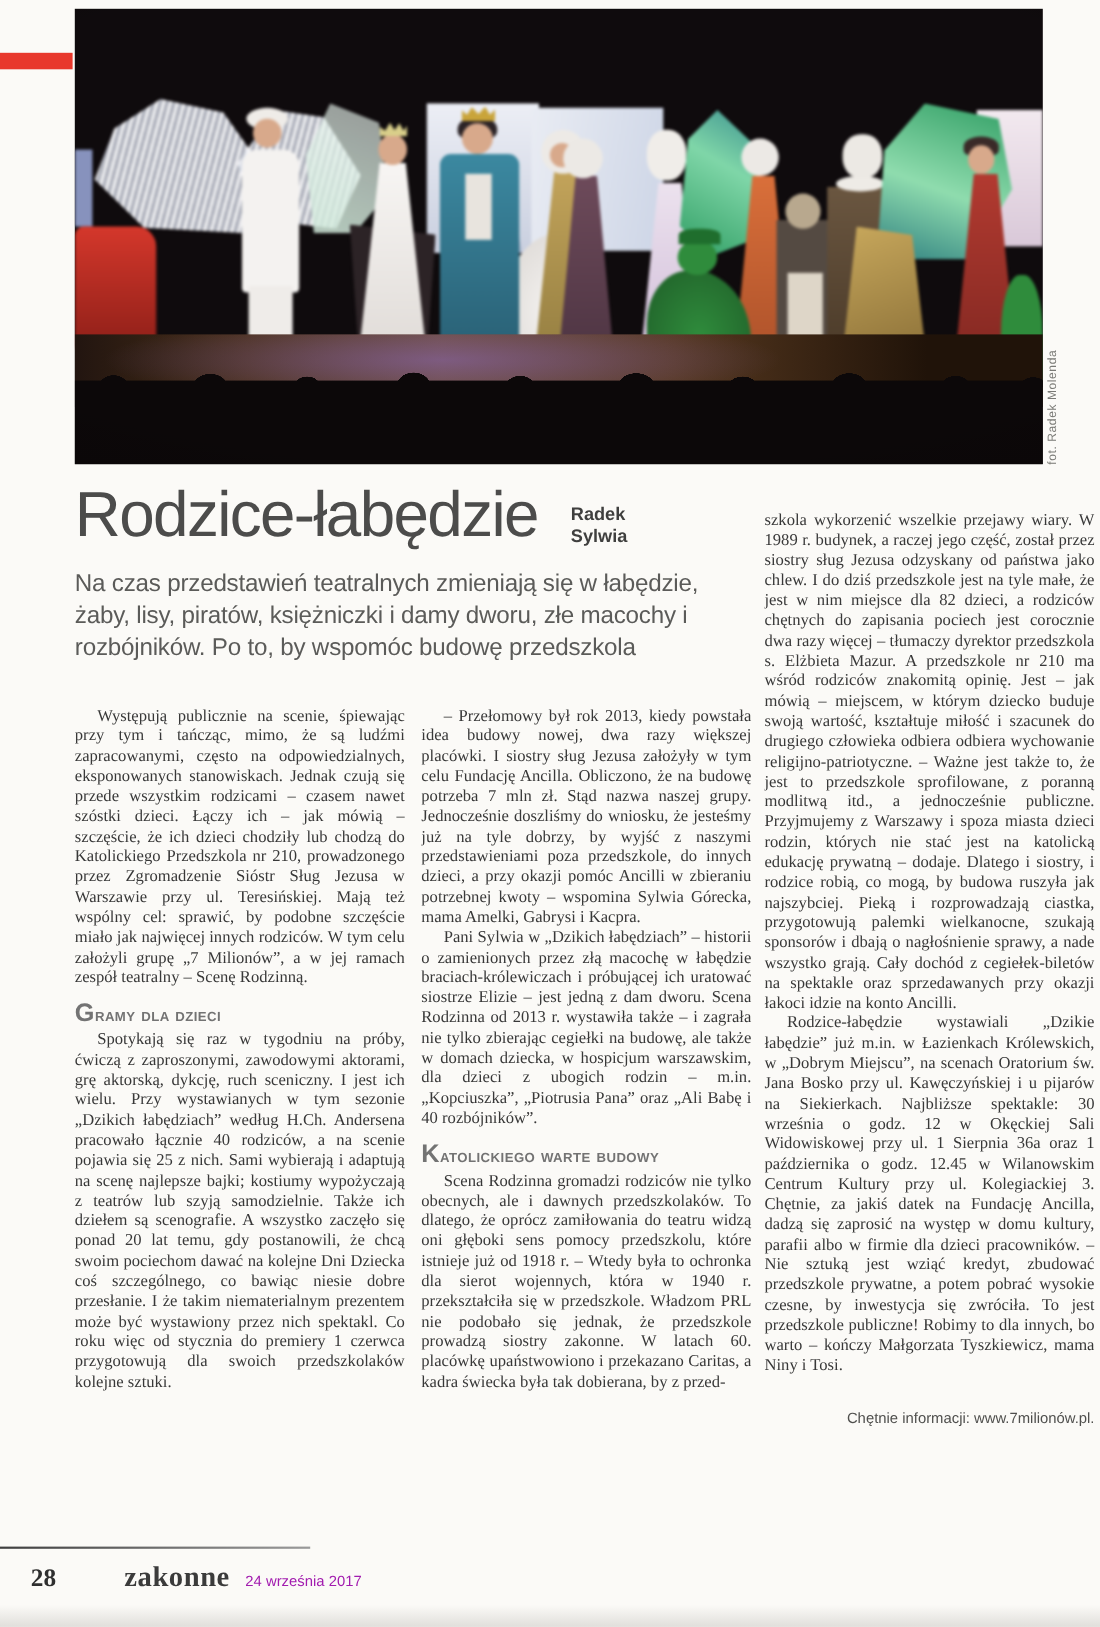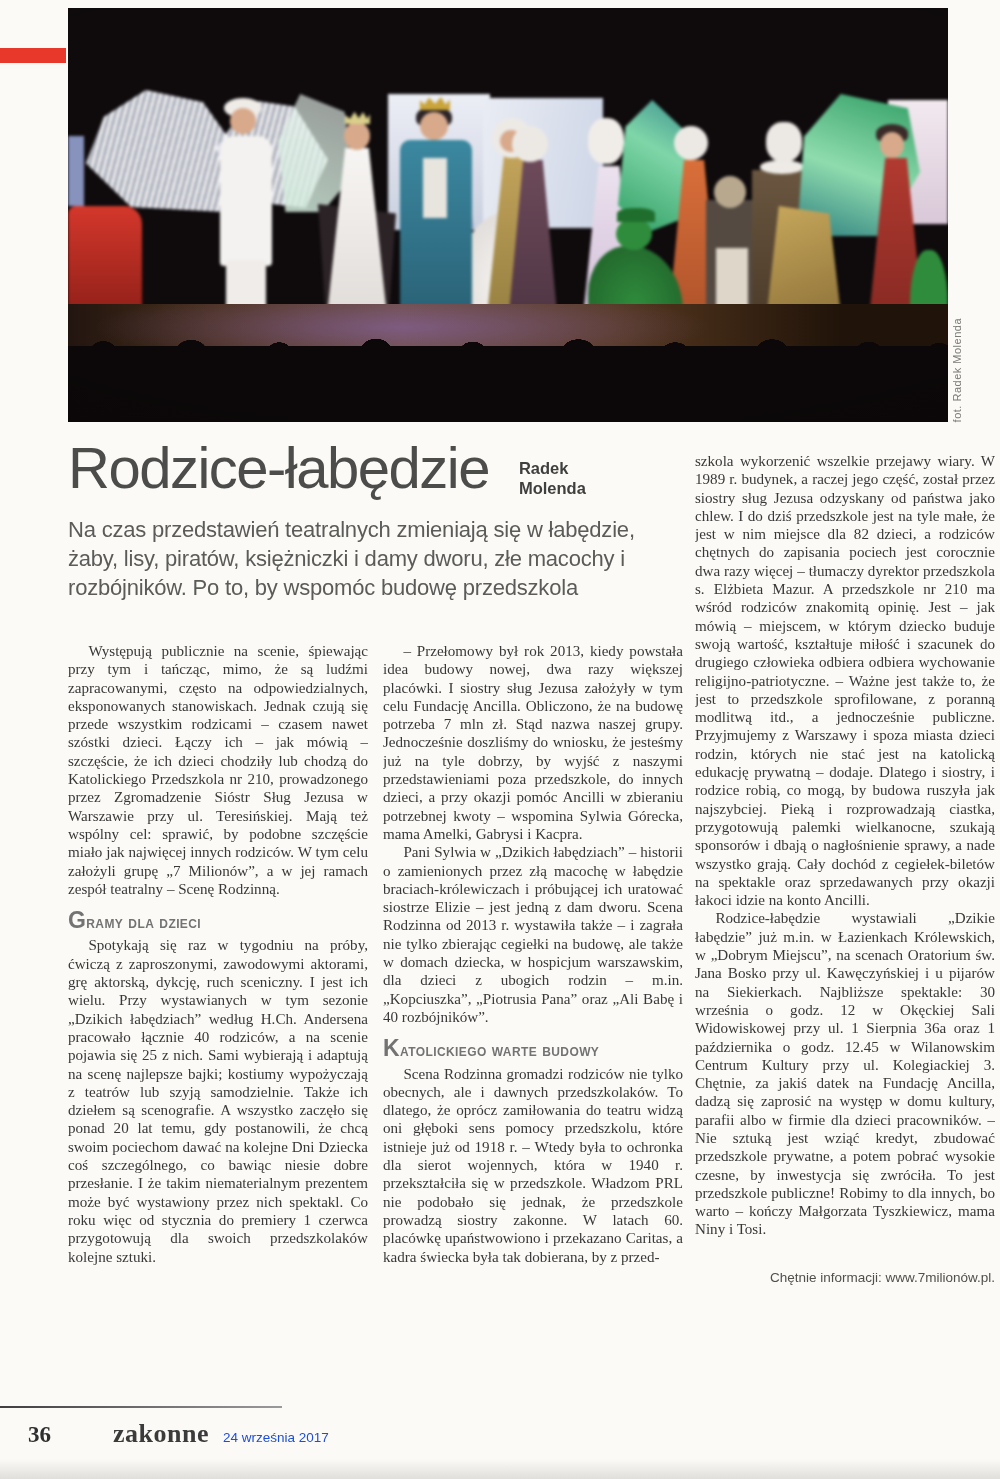--- a/index.html
+++ b/index.html
@@ -41,38 +41,38 @@
      letter-spacing:-1.5px;color:#4c4c4b;line-height:1.05;}
   .author{font-family:"Liberation Sans",sans-serif;font-weight:700;font-size:16.5px;line-height:1.2;
           color:#3f3f3e;width:78px;margin-left:30px;margin-top:14px;}
   .lead{margin-top:16px;font-family:"Liberation Sans",sans-serif;font-size:22px;line-height:29px;
         color:#5b5b59;letter-spacing:-.2px;}
 
   
   .col{position:absolute;width:300px;font-size:15.1px;line-height:18.3px;text-align:justify;hyphens:auto;}
   .col-0{left:68px;top:642px;height:762px;overflow:hidden;}
   .col-1{left:383px;top:642px;height:762px;overflow:hidden;}
-  .col-2{left:695px;top:452px;height:985px;overflow:hidden;}
+  .col-2{left:695px;top:464px;height:985px;overflow:hidden;}
   .col p{margin:0;}
   .block-paragraph{text-indent:1.35em;}
   .block-paragraph_continued{text-indent:0;}
   h3.block-heading{margin:13px 0 4px;font-family:Liberation Sans, sans-serif;font-weight:700;
      font-variant:small-caps;font-size:17px;letter-spacing:.4px;color:#737373;text-align:left;}
   h3.block-heading::first-letter{font-size:23px;}
   p.block-note{margin-top:30px;text-align:right;text-indent:0;
      font-family:"Liberation Sans",sans-serif;font-size:13.5px;color:#4f4f4d;}
 
   
   .footer{position:absolute;left:0;top:1406px;width:430px;}
   .footer-rule{width:282px;height:2px;background:linear-gradient(to right,#3f3f3f,#9a9a9a);}
   .footer-row{display:flex;align-items:baseline;margin-top:11px;padding-left:28px;}
   .page-num{font-family:"Liberation Serif",serif;font-weight:700;font-size:23px;color:#2f2f2f;}
   .mag-logo{font-family:"Liberation Serif",serif;font-weight:700;font-size:26px;color:#3b3b3b;
             margin-left:62px;letter-spacing:.5px;}
-  .footer-date{font-family:"Liberation Sans",sans-serif;font-size:13.5px;color:#1d4ed8;margin-left:14px;}
+  .footer-date{font-family:"Liberation Sans",sans-serif;font-size:13.5px;color:#a21caf;margin-left:14px;}
 
   .bottom-shadow{position:absolute;left:0;bottom:0;width:100%;height:20px;
      background:linear-gradient(to bottom,rgba(0,0,0,0),rgba(85,80,72,.16));}
 </style>
 </head>
 <body>
 
 <div class="page">
 
   <i class="red-mark"></i>
@@ -138,21 +138,21 @@
     </div>
 
     <i class="ph floor"></i>
     <i class="ph audience"></i>
   </div>
   <span class="credit">fot. Radek Molenda</span>
 
   <div class="header">
     <div class="title-row">
       <h1>Rodzice-łabędzie</h1>
-      <div class="author">Radek Molenda</div>
+      <div class="author">Radek Sylwia</div>
     </div>
     <div class="lead">Na czas przedstawień teatralnych zmieniają się w łabędzie, żaby, lisy, piratów, księżniczki i damy dworu, złe macochy i rozbójników. Po to, by wspomóc budowę przedszkola</div>
   </div>
 
   <div class="col col-0">
       <p class="block-paragraph">Występują publicznie na scenie, śpiewając przy tym i tańcząc, mimo, że są ludźmi zapracowanymi, często na odpowiedzialnych, eksponowanych stanowiskach. Jednak czują się przede wszystkim rodzicami – czasem nawet szóstki dzieci. Łączy ich – jak mówią – szczęście, że ich dzieci chodziły lub chodzą do Katolickiego Przedszkola nr 210, prowadzonego przez Zgromadzenie Sióstr Sług Jezusa w Warszawie przy ul. Teresińskiej. Mają też wspólny cel: sprawić, by podobne szczęście miało jak najwięcej innych rodziców. W tym celu założyli grupę „7 Milionów”, a w jej ramach zespół teatralny – Scenę Rodzinną.</p>
       <h3 class="block-heading">Gramy dla dzieci</h3>
       <p class="block-paragraph">Spotykają się raz w tygodniu na próby, ćwiczą z zaproszonymi, zawodowymi aktorami, grę aktorską, dykcję, ruch sceniczny. I jest ich wielu. Przy wystawianych w tym sezonie „Dzikich łabędziach” według H.Ch. Andersena pracowało łącznie 40 rodziców, a na scenie pojawia się 25 z nich. Sami wybierają i adaptują na scenę najlepsze bajki; kostiumy wypożyczają z teatrów lub szyją samodzielnie. Także ich dziełem są scenografie. A wszystko zaczęło się ponad 20 lat temu, gdy postanowili, że chcą swoim pociechom dawać na kolejne Dni Dziecka coś szczególnego, co bawiąc niesie dobre przesłanie. I że takim niematerialnym prezentem może być wystawiony przez nich spektakl. Co roku więc od stycznia do premiery 1 czerwca przygotowują dla swoich przedszkolaków kolejne sztuki.</p>
     </div>
   <div class="col col-1">
@@ -163,20 +163,20 @@
     </div>
   <div class="col col-2">
       <p class="block-paragraph_continued">szkola wykorzenić wszelkie przejawy wiary. W 1989 r. budynek, a raczej jego część, został przez siostry sług Jezusa odzyskany od państwa jako chlew. I do dziś przedszkole jest na tyle małe, że jest w nim miejsce dla 82 dzieci, a rodziców chętnych do zapisania pociech jest corocznie dwa razy więcej – tłumaczy dyrektor przedszkola s. Elżbieta Mazur. A przedszkole nr 210 ma wśród rodziców znakomitą opinię. Jest – jak mówią – miejscem, w którym dziecko buduje swoją wartość, kształtuje miłość i szacunek do drugiego człowieka odbiera odbiera wychowanie religijno-patriotyczne. – Ważne jest także to, że jest to przedszkole sprofilowane, z poranną modlitwą itd., a jednocześnie publiczne. Przyjmujemy z Warszawy i spoza miasta dzieci rodzin, których nie stać jest na katolicką edukację prywatną – dodaje. Dlatego i siostry, i rodzice robią, co mogą, by budowa ruszyła jak najszybciej. Pieką i rozprowadzają ciastka, przygotowują palemki wielkanocne, szukają sponsorów i dbają o nagłośnienie sprawy, a nade wszystko grają. Cały dochód z cegiełek-biletów na spektakle oraz sprzedawanych przy okazji łakoci idzie na konto Ancilli.</p>
       <p class="block-paragraph">Rodzice-łabędzie wystawiali „Dzikie łabędzie” już m.in. w Łazienkach Królewskich, w „Dobrym Miejscu”, na scenach Oratorium św. Jana Bosko przy ul. Kawęczyńskiej i u pijarów na Siekierkach. Najbliższe spektakle: 30 września o godz. 12 w Okęckiej Sali Widowiskowej przy ul. 1 Sierpnia 36a oraz 1 października o godz. 12.45 w Wilanowskim Centrum Kultury przy ul. Kolegiackiej 3. Chętnie, za jakiś datek na Fundację Ancilla, dadzą się zaprosić na występ w domu kultury, parafii albo w firmie dla dzieci pracowników. – Nie sztuką jest wziąć kredyt, zbudować przedszkole prywatne, a potem pobrać wysokie czesne, by inwestycja się zwróciła. To jest przedszkole publiczne! Robimy to dla innych, bo warto – kończy Małgorzata Tyszkiewicz, mama Niny i Tosi.</p>
       <p class="block-note">Chętnie informacji: www.7milionów.pl.</p>
     </div>
 
   <div class="footer">
     <div class="footer-rule"></div>
     <div class="footer-row">
-      <span class="page-num">36</span>
+      <span class="page-num">28</span>
       <span class="mag-logo">zakonne</span>
       <span class="footer-date">24 września 2017</span>
     </div>
   </div>
 
   <i class="bottom-shadow"></i>
 </div>
 
 </body></html>

